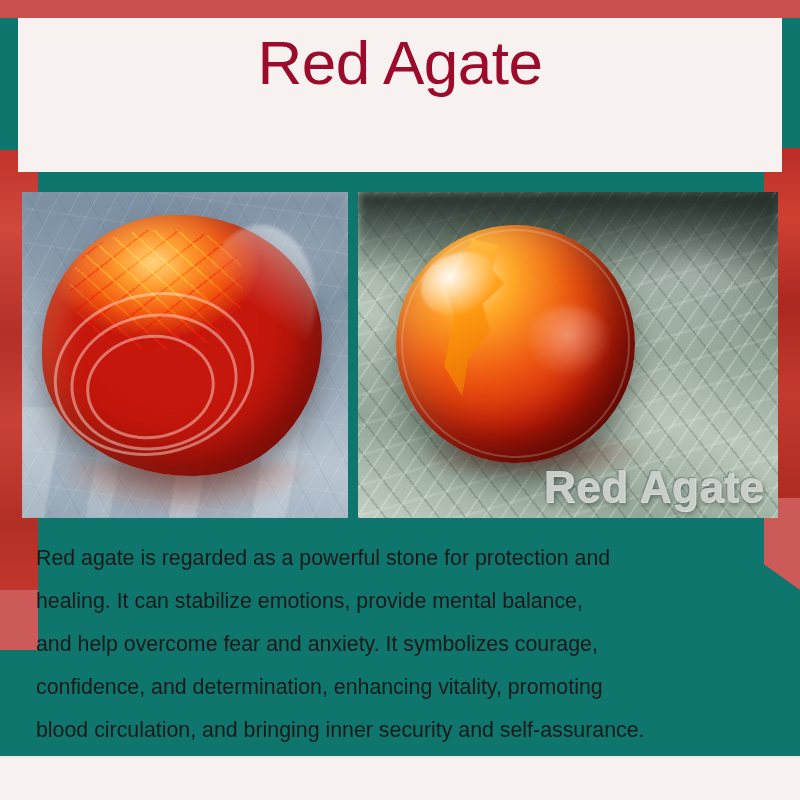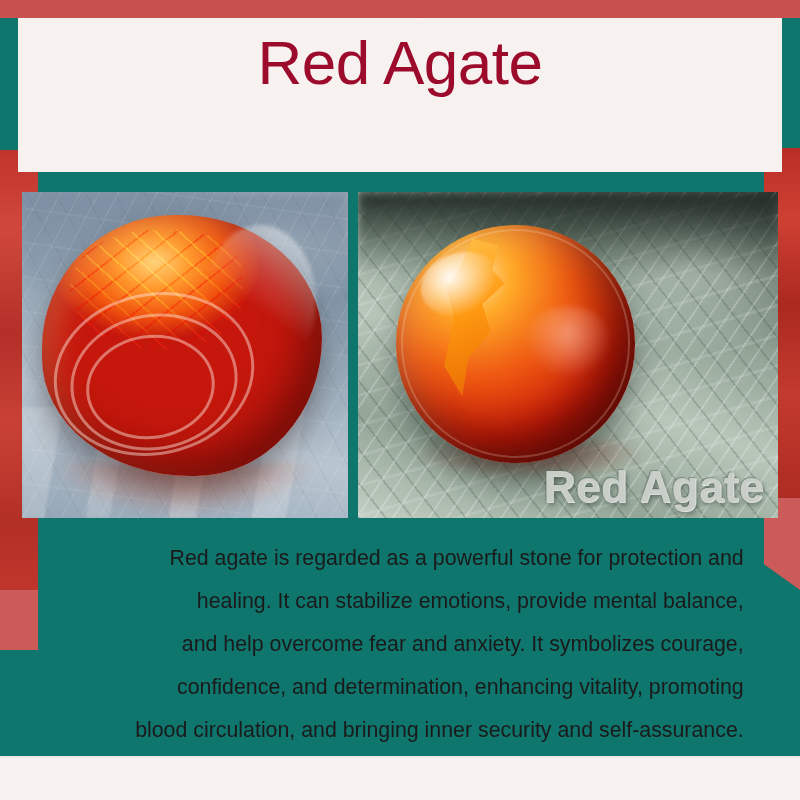--- a/index.html
+++ b/index.html
@@ -231,21 +231,21 @@
     font-size:44px; font-weight:bold;
     color:#C9CFC8;
     letter-spacing:0.5px;
     text-shadow: 1px 1px 0 rgba(255,255,255,.75), 2px 3px 5px rgba(40,55,45,.55), -1px -1px 0 rgba(90,105,95,.5);
     font-family:"Liberation Sans", sans-serif;
     white-space:nowrap;
   }
 
   
   .body-copy{
-    position:absolute; left:22px; top:536px; width:744px;text-align:right;
+    position:absolute; left:36px; top:536px; width:744px;
   }
   .body-line{
     font-size:22px;
     line-height:43px;
     color:#1A1A1A;
     white-space:nowrap;
     font-family:"Liberation Sans", sans-serif;
     transform:scaleX(0.97);
     transform-origin:left center;
   }

